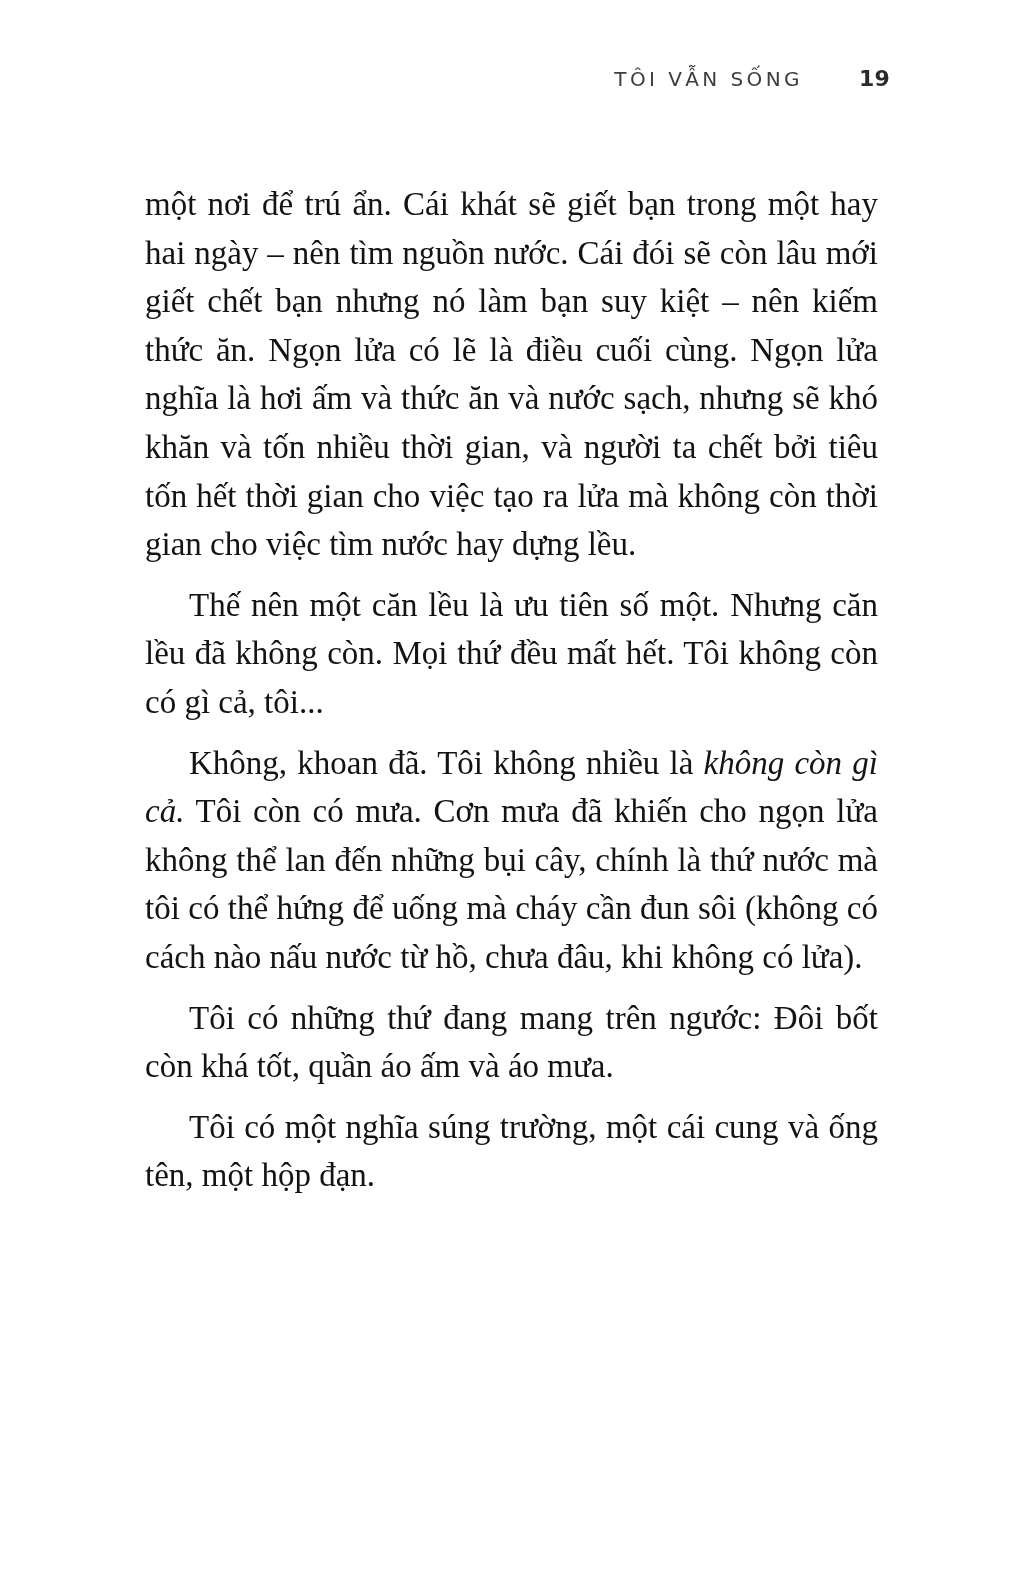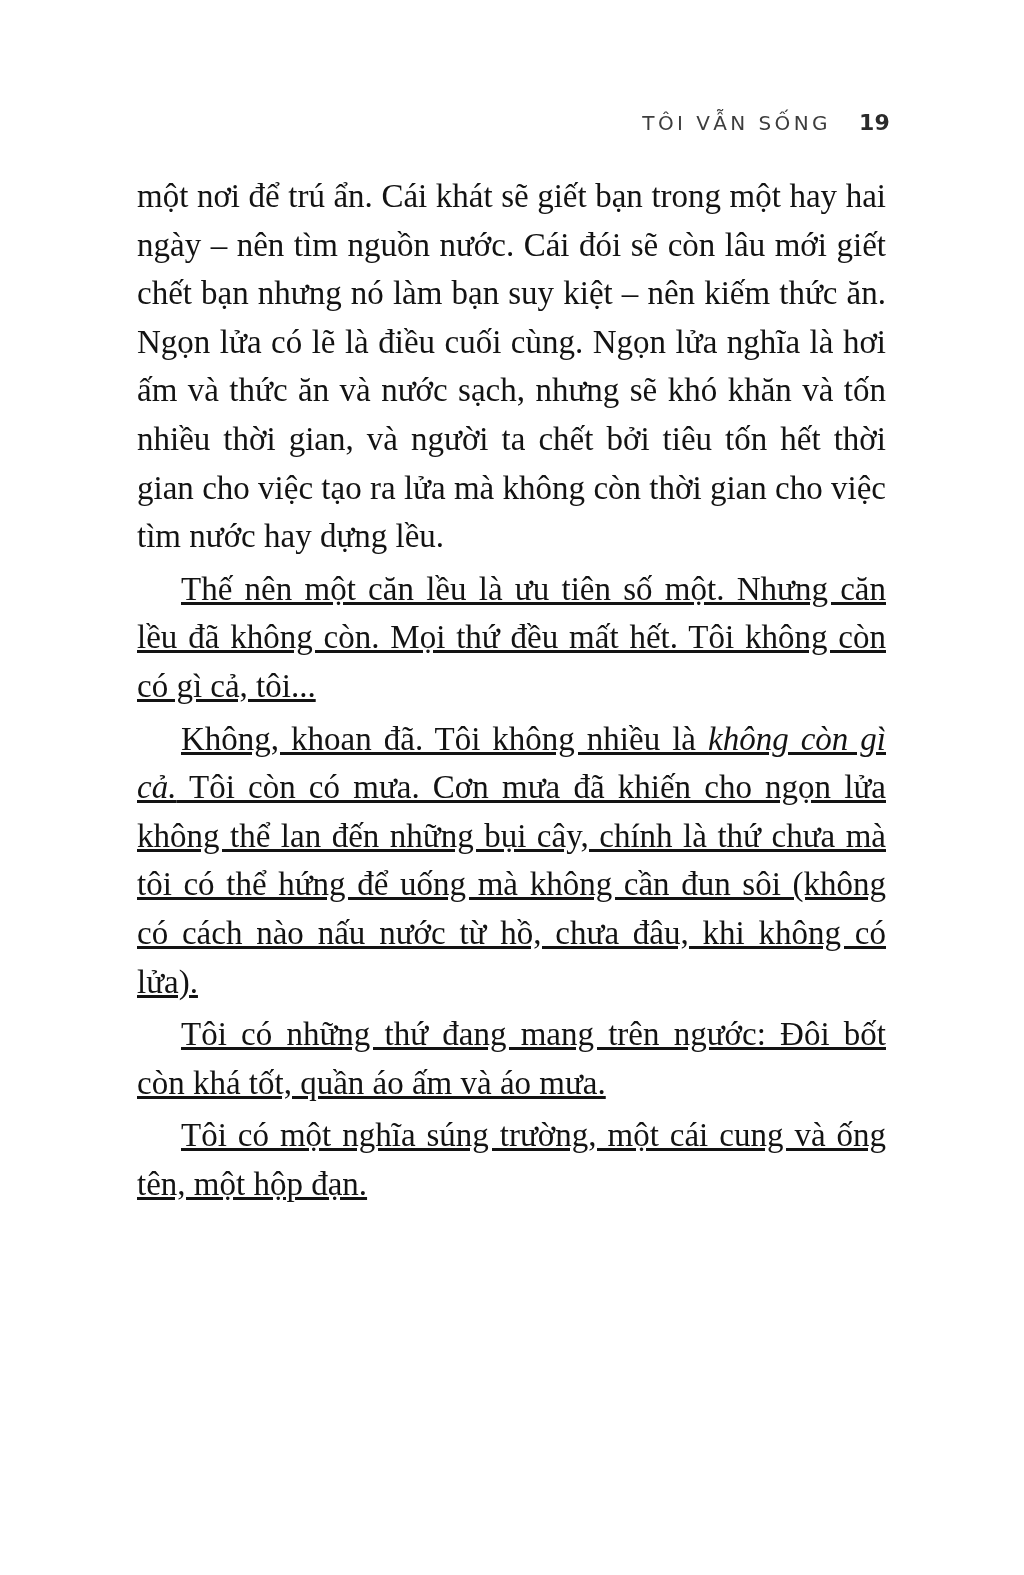--- a/index.html
+++ b/index.html
@@ -11,57 +11,57 @@
     position: relative;
     font-family: "Liberation Serif", serif;
     color: #131313;
     overflow: hidden;
   }
   .running-header {
     position: absolute;
     top: 66px;
     right: 134px;
     display: flex;
-    align-items: flex-end;
+    align-items: center;
     font-family: "DejaVu Sans", sans-serif;
     font-weight: 400;
     font-size: 20px;
     letter-spacing: 0.17em;
     color: #3d3d3d;
     white-space: nowrap;
+    gap: 28px;
   }
   .running-header .page-number {
     margin-left: 28px;
     font-size: 22px;
     letter-spacing: 0.01em;
     font-weight: 600;
     color: #2a2a2a;
-    margin-top: 44px;
   }
   .text-block {
     position: absolute;
     left: 133px;
     top: 168px;
     width: 757px;
     font-size: 33px;
     line-height: 48.6px;
     text-align: justify;
     text-rendering: optimizeLegibility;
   }
-  .para { margin: 4px; padding: 0; }
-  .para.indent { text-indent: 44px; text-decoration: underline; }
+  .para { margin: 12px; padding: 0; }
+  .para.indent { text-indent: 44px; }
   .em { font-style: italic; }
 </style>
 </head>
 <body>
 
 <header class="running-header">
   <span>TÔI VẪN SỐNG</span>
   <span class="page-number">19</span>
 </header>
 
 <main class="text-block">
     <p class="para"><span>một nơi để trú ẩn. Cái khát sẽ giết bạn trong một hay hai ngày – nên tìm nguồn nước. Cái đói sẽ còn lâu mới giết chết bạn nhưng nó làm bạn suy kiệt – nên kiếm thức ăn. Ngọn lửa có lẽ là điều cuối cùng. Ngọn lửa nghĩa là hơi ấm và thức ăn và nước sạch, nhưng sẽ khó khăn và tốn nhiều thời gian, và người ta chết bởi tiêu tốn hết thời gian cho việc tạo ra lửa mà không còn thời gian cho việc tìm nước hay dựng lều.</span></p>
     <p class="para indent"><span>Thế nên một căn lều là ưu tiên số một. Nhưng căn lều đã không còn. Mọi thứ đều mất hết. Tôi không còn có gì cả, tôi...</span></p>
-    <p class="para indent"><span>Không, khoan đã. Tôi không nhiều là </span><span class="em">không còn gì cả.</span><span> Tôi còn có mưa. Cơn mưa đã khiến cho ngọn lửa không thể lan đến những bụi cây, chính là thứ chưa mà tôi có thể hứng để uống mà không cần đun sôi (không có cách nào nấu nước từ hồ, chưa đâu, khi không có lửa).</span></p>
+    <p class="para indent"><span>Không, khoan đã. Tôi không nhiều là </span><span class="em">không còn gì cả.</span><span> Tôi còn có mưa. Cơn mưa đã khiến cho ngọn lửa không thể lan đến những bụi cây, chính là thứ nước mà tôi có thể hứng để uống mà cháy cần đun sôi (không có cách nào nấu nước từ hồ, chưa đâu, khi không có lửa).</span></p>
     <p class="para indent"><span>Tôi có những thứ đang mang trên ngước: Đôi bốt còn khá tốt, quần áo ấm và áo mưa.</span></p>
     <p class="para indent"><span>Tôi có một nghĩa súng trường, một cái cung và ống tên, một hộp đạn.</span></p>
   </main>
 
 </body></html>

